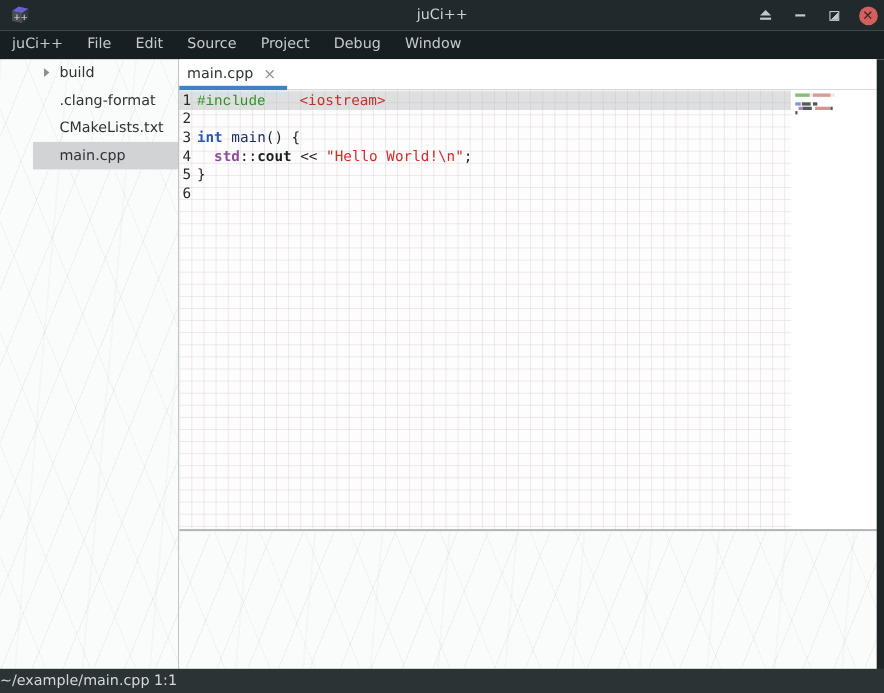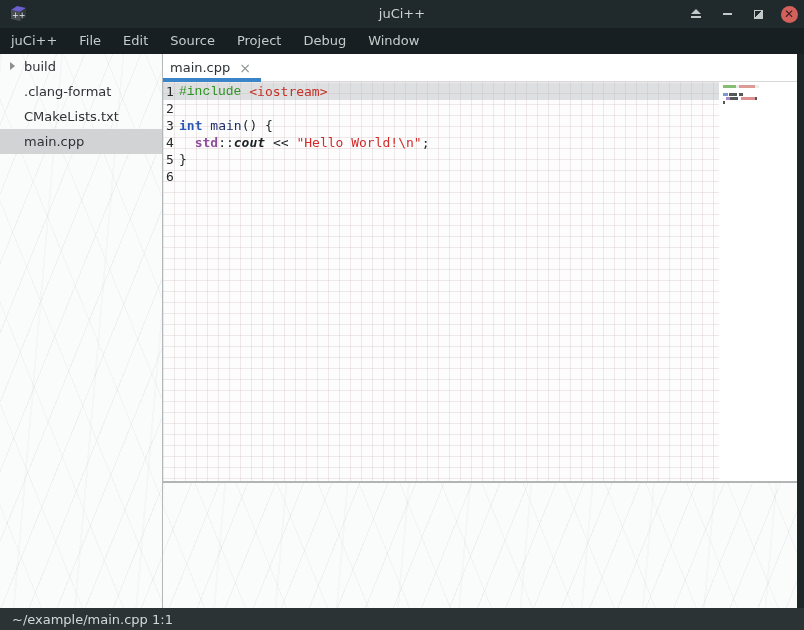--- a/index.html
+++ b/index.html
@@ -47,21 +47,21 @@
   .texture {
     background-color:#fafbfb;
     background-image:
       repeating-linear-gradient(112deg, rgba(150,162,168,0.12) 0 1px, transparent 1px 26px),
       repeating-linear-gradient(68deg, rgba(150,162,168,0.09) 0 1px, transparent 1px 38px),
       repeating-linear-gradient(95deg, rgba(150,162,168,0.05) 0 2px, transparent 2px 61px);
   }
   .sidebar { position:absolute; top:54px; left:0; width:162px; bottom:22px; }
   .sidebar-header { padding:8px 0 6px 8px; font-weight:bold; font-size:13px; color:#2d3234; }
   .tree-row { position:relative; height:25px; display:flex; align-items:center;
-    padding-left:24px; font-size:13px; color:#2d3234; }
+    padding-left:24px; font-size:13px; color:#2d3234;margin-left:30px; }
   .tree-row.selected { background:#d2d3d5; }
   .expander { position:absolute; left:10px; top:8px; width:0; height:0;
     border-top:4px solid transparent; border-bottom:4px solid transparent; border-left:5px solid #8a8f91; }
   .sidebar-divider { position:absolute; top:54px; bottom:22px; left:162px; width:1px; background:#b4b7b8; }
 
   .right-strip { position:absolute; top:54px; right:0; width:7px; bottom:0; background:#1d2527; }
 
   .content { position:absolute; top:54px; left:163px; right:7px; bottom:22px; background:#fff; }
 
   
@@ -81,40 +81,40 @@
       linear-gradient(to bottom, rgba(205,182,182,0.30) 1px, transparent 1px);
     background-size:11px 11px;
     font-family:"DejaVu Sans Mono","Liberation Mono",monospace;
     font-size:13px; padding:1px 0 0 3px;
   }
   .code-line { height:17px; line-height:17px; white-space:pre; display:flex; }
   .code-line.highlighted { background:rgba(185,186,188,0.45); margin-left:-3px; padding-left:3px; }
   .gutter { width:13px; flex:none; color:#26292b; }
   .tok-plain        { color:#1c2022; }
   .tok-preprocessor { color:#2c9422;font-family:Liberation Mono, monospace; }
-  .tok-include      { color:#c42f24; }
+  .tok-include      { color:#c42f24;margin-left:23px; }
   .tok-keyword      { color:#2a58b8; font-weight:bold; }
   .tok-function     { color:#1e2c6e; font-weight:normal; }
   .tok-namespace    { color:#8e4d9a; font-weight:bold; }
-  .tok-bold         { color:#1c2022; font-weight:bold;font-style:italic; }
+  .tok-bold         { color:#1c2022; font-weight:bold; }
   .tok-string       { color:#d42a2a; }
 
   .minimap-pane { position:absolute; left:556px; right:0; top:0; height:399px; background:#fff; }
   .minimap { margin:3px 0 0 4px; width:50px; }
   .mm-row { height:3px; margin-bottom:1px; display:flex; }
   .mm-row span { height:3px; display:inline-block; }
 
   .pane-divider { position:absolute; top:427px; left:0; right:0; height:2px; background:#b2b5b6; }
   .terminal { position:absolute; top:429px; left:0; right:0; bottom:0; }
 
   
   .statusbar {
     position:absolute; bottom:0; left:0; right:0; height:22px;
     background:#2b3335; color:#d4d8d9; font-size:13px;
-    display:flex; align-items:center; padding-left:12px;
+    display:flex; align-items:center; padding-left:0;
   }
 </style>
 </head>
 <body>
 
 <div class="titlebar">
   <span class="app-icon">
     <svg width="20" height="18" viewBox="0 0 20 18">
       <polygon points="3,5 9,1 18,3 12,7" fill="#6b5fd0"></polygon>
       <polygon points="3,5 12,7 12,16 3,14" fill="#4a4f52"></polygon>

